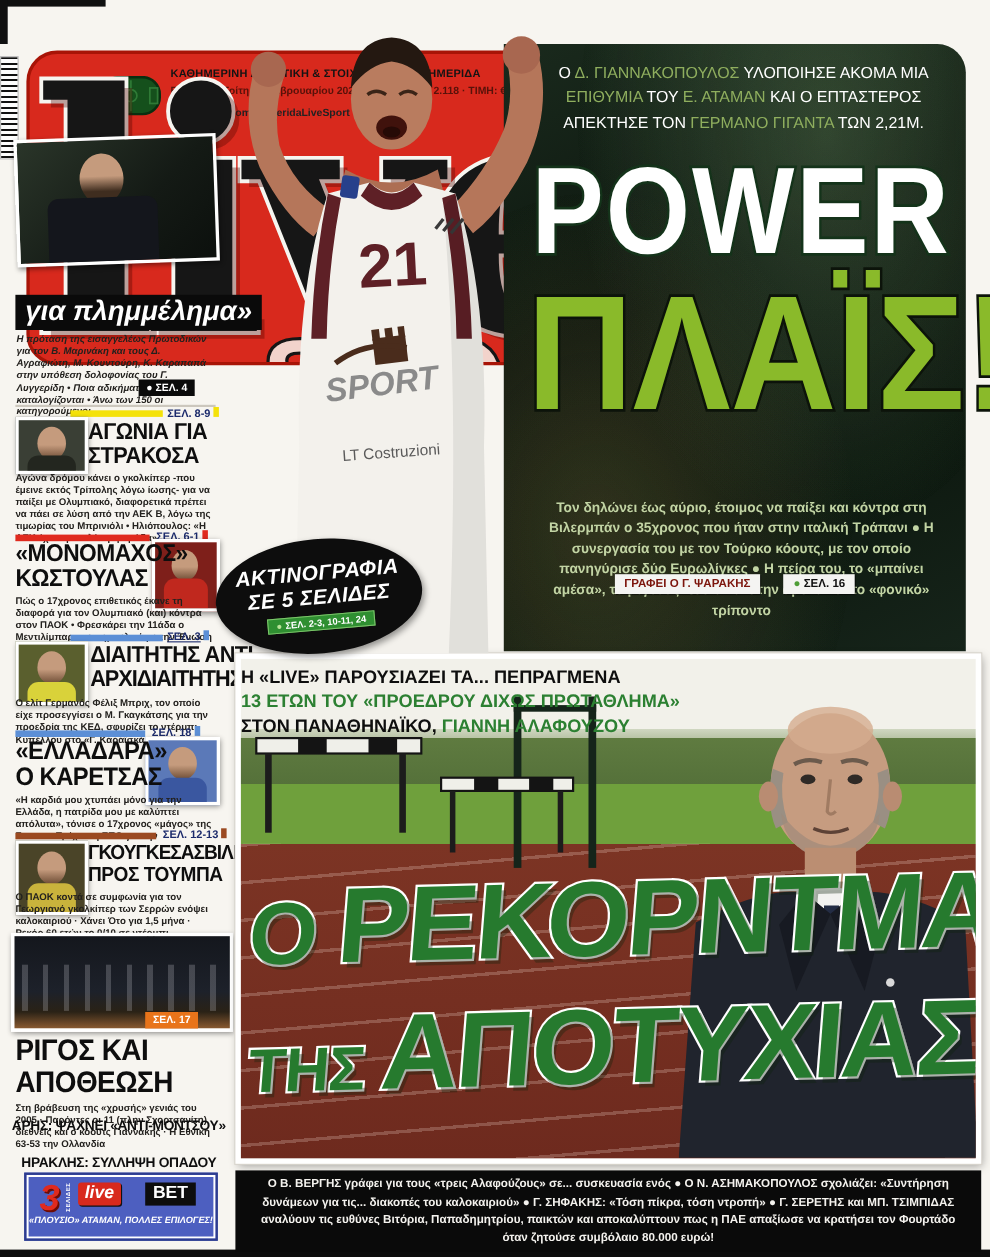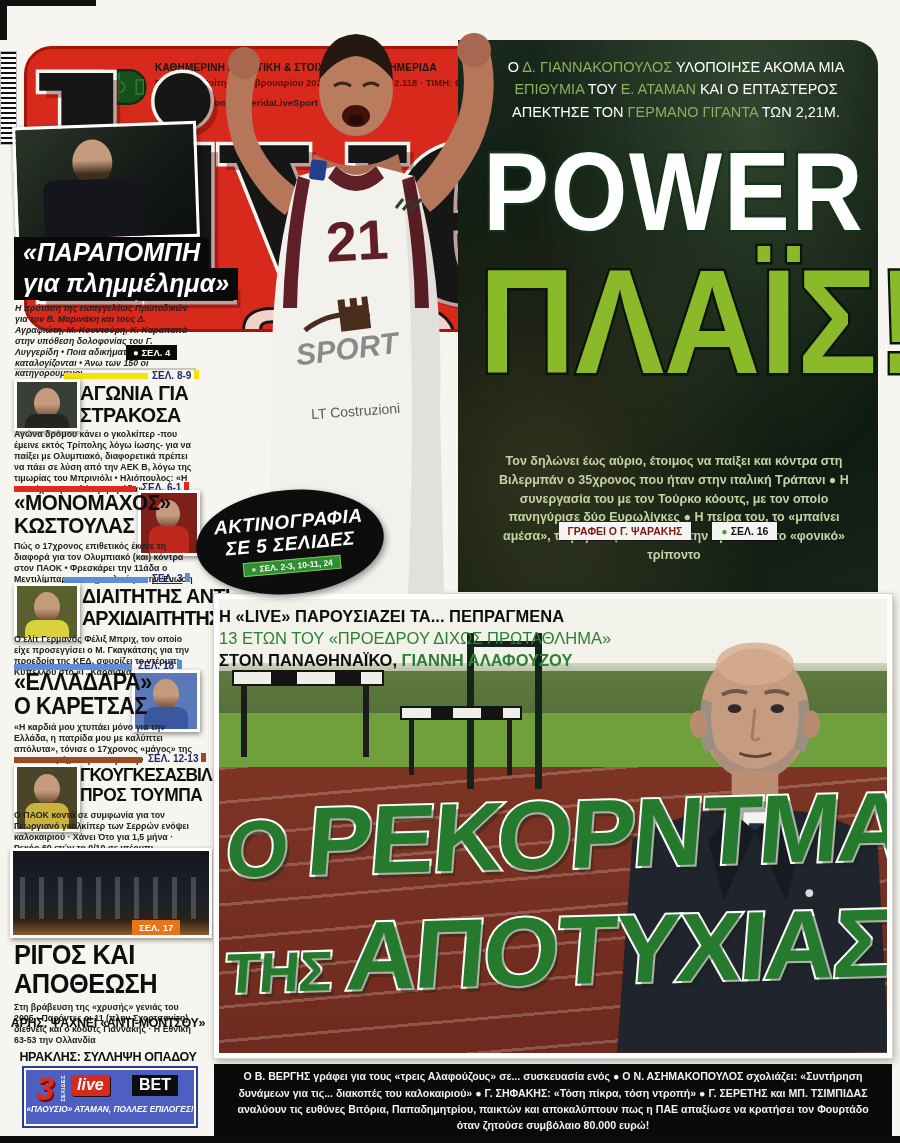--- a/index.html
+++ b/index.html
@@ -70,21 +70,21 @@
   .lblive{position:absolute;left:47px;top:7px;background:#d8291d;color:#fff;font-size:16px;font-weight:900;font-style:italic;padding:1px 6px 2px;border-radius:3px;box-shadow:1px 1px 0 #111;}
   .lbbet{position:absolute;left:108px;top:7px;background:#0d0d0d;color:#fff;font-size:16px;font-weight:900;padding:1px 7px 2px;}
   .lbtag{position:absolute;left:0;right:0;top:36px;text-align:center;font-size:8.3px;font-weight:900;font-style:italic;color:#fff;}
 
   
   .frame{left:214px;top:594px;width:678px;height:464px;background:#fff;padding:5px;box-sizing:border-box;box-shadow:0 0 0 1px #d8d4cc,2px 3px 8px rgba(0,0,0,.35);}
   .photo{position:relative;width:668px;height:454px;overflow:hidden;background:linear-gradient(#f2f1ea 0,#f2f1ea 64px,#cfd6c0 64px,#b9c4a6 72px,#5f7b40 72px,#55713a 114px,#6fa03c 114px,#6fa03c 168px,#7c3424 168px,#6e2a1e 100%);}
   .photo:after{content:'';position:absolute;left:0;right:0;top:168px;bottom:0;background:repeating-linear-gradient(175deg,rgba(255,235,225,.22) 0 3px,transparent 3px 34px);}
   .b-head{position:absolute;left:0;top:7px;width:470px;text-align:left;z-index:3;line-height:1.32;}
   .b-h1{font-size:16.5px;font-weight:900;color:#0e0e0e;}
-  .b-h2{font-size:16.5px;font-weight:400;color:#2c8032;}
+  .b-h2{font-size:16.5px;font-weight:700;color:#2c8032;}
   .b-h3{font-size:16.5px;font-weight:900;color:#0e0e0e;}
   .b-h3 .g2{color:#2c8032;}
   .hurdles{position:absolute;left:4px;top:34px;width:330px;height:156px;z-index:1;}
   .alafouzos{position:absolute;left:398px;top:6px;width:272px;height:448px;z-index:2;}
   .bh{position:absolute;left:8px;width:660px;z-index:4;transform:skewX(-6deg) rotate(-1.5deg);transform-origin:left;color:#267a2e;font-weight:900;-webkit-text-stroke:4px #fff;paint-order:stroke;text-shadow:4px 5px 0 rgba(15,35,12,.35);letter-spacing:-2px;line-height:1;white-space:nowrap;}
   .bh1{top:196px;font-size:97px;}
   .bh1 .sm{font-size:80px;}
   .bh2{top:312px;font-size:97px;}
   .bh2 .sm{font-size:56px;letter-spacing:-1px;}
   .b-footer{left:214px;top:1064px;width:678px;height:74px;background:#0a0a0a;display:flex;align-items:center;justify-content:center;box-sizing:border-box;padding:6px 14px;}
@@ -174,23 +174,20 @@
 
   <div class="abs xray">
     <div class="xray-l">ΑΚΤΙΝΟΓΡΑΦΙΑ</div>
     <div class="xray-l">ΣΕ 5 ΣΕΛΙΔΕΣ</div>
     <div class="xray-pages"><span class="dot-g" style="color:#b9e398">●</span><span>ΣΕΛ. 2-3, 10-11, 24</span></div>
   </div>
 
   <div class="abs ph" style="left:14px;top:124px;width:178px;height:110px;transform:rotate(-2deg);background:linear-gradient(135deg,#2a3529 0%,#141a15 60%,#0c100d 100%);">
     <div class="face" style="left:56px;top:12px;width:40px;height:46px;background:linear-gradient(#c59b7d 45%,#3f2d1f 75%);"></div>
     <div class="torso" style="left:26px;top:52px;width:100px;height:58px;background:#14161c;"></div>
-  </div>
-  <div class="abs" style="left:14px;top:237px;width:182px;text-align:center;">
-    <span class="hd-dark">«ΠΑΡΑΠΟΜΠΗ</span>
   </div>
   <div class="abs" style="left:14px;top:268px;width:182px;text-align:center;">
     <span class="hd-dark">για πλημμέλημα»</span>
   </div>
   <div class="abs s-body" style="left:15px;top:303px;width:180px;font-style:italic;">Η πρόταση της εισαγγελέως Πρωτοδικών για τον Β. Μαρινάκη και τους Δ. Αγραφιώτη, Μ. Κουντούρη, Κ. Καραπαπά στην υπόθεση δολοφονίας του Γ. Λυγγερίδη • Ποια αδικήματα τους καταλογίζονται • Άνω των 150 οι κατηγορούμενοι</div>
   <div class="abs selbadge" style="left:126px;top:345px;">● ΣΕΛ. 4</div>
   <div class="abs divider" style="left:14px;top:368px;width:182px;"></div>
 
   <div class="abs bar" style="left:64px;top:373px;width:84px;background:#f4e20a;"></div>
   <div class="abs tag" style="left:152px;top:370px;--c:#f4e20a;">ΣΕΛ. 8-9</div>

